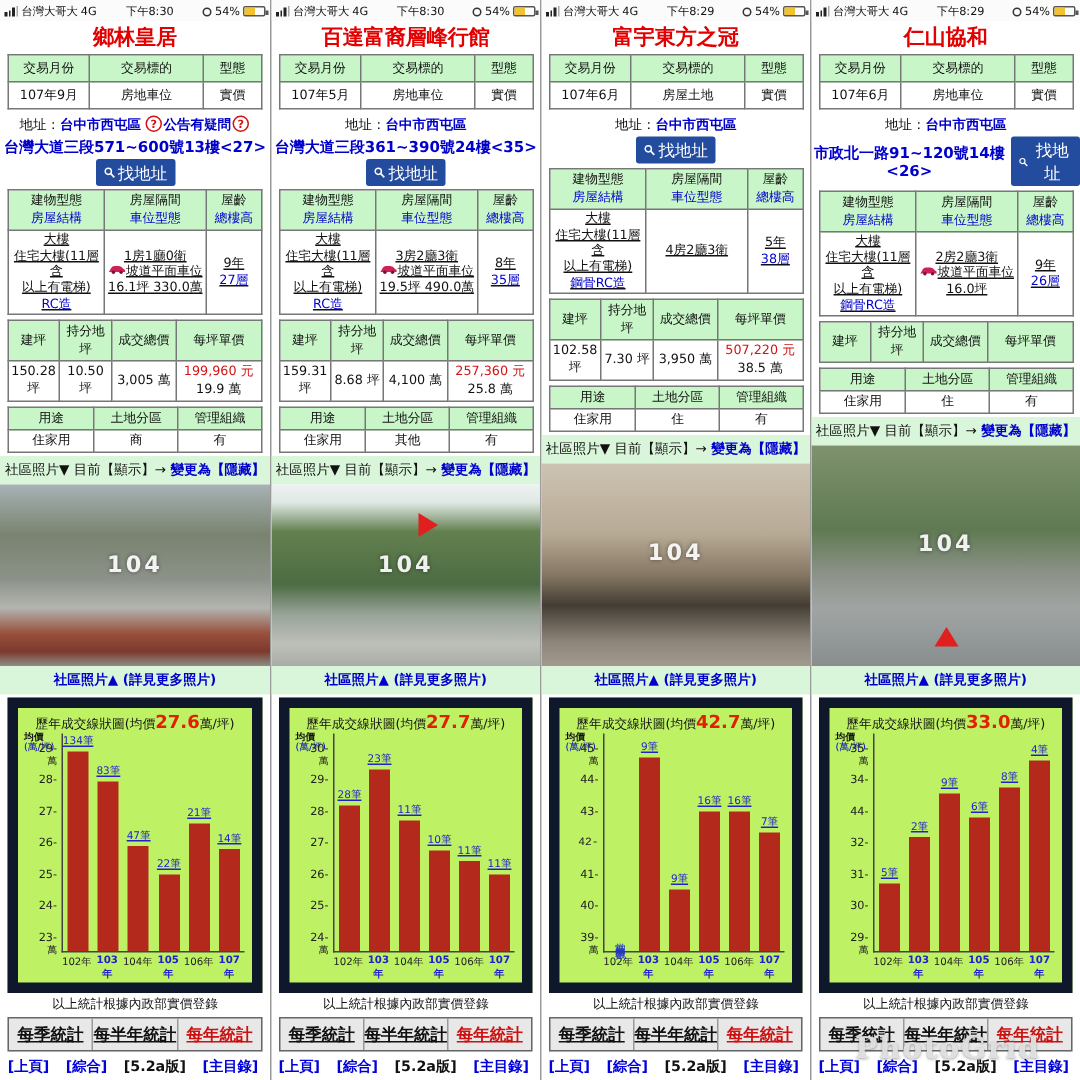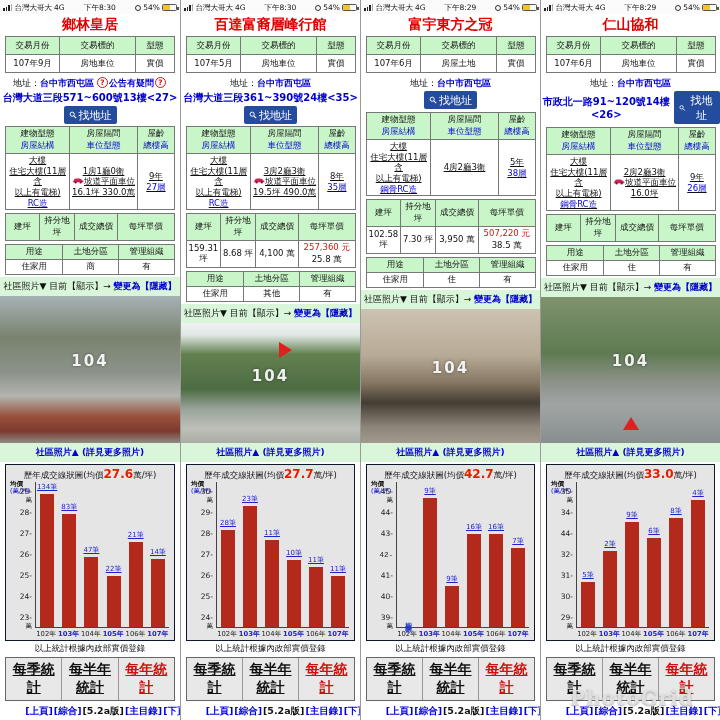--- a/index.html
+++ b/index.html
@@ -45,44 +45,44 @@
   
   .photo{flex:1;min-height:80px;position:relative;overflow:hidden;background:#889;}
   .photo .ov{position:absolute;top:44%;left:50%;transform:translate(-50%,-50%);color:rgba(255,255,255,.92);font-size:15px;letter-spacing:2px;font-weight:bold;text-shadow:0 0 3px rgba(0,0,0,.45);}
   .photo.street1{background:linear-gradient(180deg,#a7b2b5 0%,#79836f 28%,#8c9289 52%,#b2b5af 68%,#99503c 82%,#7c3a2e 92%,#8d8d85 100%);}
   .photo.street2{background:linear-gradient(180deg,#eef2f2 0%,#dfe8e4 10%,#62804f 26%,#4d6c43 55%,#9aa49b 72%,#bcc0b9 88%,#a9ada6 100%);}
   .photo.entrance{background:linear-gradient(180deg,#cdc3b2 0%,#b7aa95 35%,#857763 55%,#443d33 70%,#8d857a 88%,#a29a8e 100%);}
   .photo.street4{background:linear-gradient(180deg,#7e926d 0%,#5f7a52 38%,#8c9288 58%,#a0a5a4 74%,#888d8e 100%);}
   .photo.arrow-right::after{content:"";position:absolute;top:16%;left:55%;border:8px solid transparent;border-left:13px solid #e01f1f;}
   .photo.arrow-up::after{content:"";position:absolute;bottom:9%;left:50%;transform:translateX(-50%);border:8px solid transparent;border-bottom:13px solid #e01f1f;}
   
-  .chart-card{flex:none;margin:2px 5px 1px;border:1px solid #0f172a;background:#e5e5e5;padding:2px 2px 1px;}
+  .chart-card{flex:none;margin:2px 5px 1px;border:7px solid #0f172a;background:#bef264;padding:2px 2px 1px;}
   .chart-title{text-align:center;font-size:8.5px;color:#111;height:15px;line-height:15px;white-space:nowrap;}
   .chart-title .avg{color:#e22000;font-size:12px;font-weight:bold;}
   .plot-outer{position:relative;height:146px;}
   .gutter{position:absolute;left:0;top:0;bottom:0;width:27px;}
   .ylab{position:absolute;left:2px;top:-1px;font-size:6.5px;line-height:1.15;color:#111;font-weight:bold;}
   .ylab .u{color:#0000cc;font-weight:normal;}
   .tick{position:absolute;right:3px;font-size:7.5px;color:#222;text-align:right;}
   .tick.unit{font-size:6.5px;}
   .plot{position:absolute;left:27px;right:3px;top:0;bottom:0;border-left:1px solid #444;border-bottom:1px solid #444;}
   .bar{position:absolute;bottom:0;width:14px;background:#b32a1d;}
   .count{position:absolute;font-size:7px;color:#2222cc;text-decoration:underline;white-space:nowrap;transform:translateX(-50%);}
   .nodata{position:absolute;bottom:6px;writing-mode:vertical-rl;text-orientation:upright;font-size:7px;color:#2233cc;letter-spacing:1px;}
   .xrow{display:flex;margin:0 3px 0 27px;}
   .xlab{flex:1;text-align:center;font-size:6.8px;color:#222;padding-top:1px;}
   .xlab.alt{color:#2222cc;font-weight:bold;}
   .footnote{flex:none;font-size:8.5px;text-align:center;color:#111;padding:1px 0;}
   
   .stats{flex:none;display:flex;margin:1px 5px;border:1px solid #666;background:#e8e8e8;}
-  .stat{flex:1;text-align:center;font-size:14px;font-weight:bold;text-decoration:underline;padding:3px 0;border-right:1px solid #999;color:#111;cursor:pointer;}
+  .stat{flex:1;text-align:center;font-size:11px;font-weight:bold;text-decoration:underline;padding:3px 0;border-right:1px solid #999;color:#111;cursor:pointer;}
   .stat:last-child{border-right:none;}
   .stat.active{color:#cc1111;}
   
-  .nav{flex:none;display:flex;justify-content:center;gap:1px;font-size:9.5px;font-weight:bold;padding:3px 0 2px;margin-left:36px;}
+  .nav{flex:none;display:flex;justify-content:center;gap:11px;font-size:9.5px;font-weight:bold;padding:3px 0 2px;margin-left:36px;}
   .nav span{color:#0000dd;cursor:pointer;white-space:nowrap;}
   .nav span.black{color:#111;}
   .watermark{position:absolute;left:570px;top:686px;font-size:20px;font-family:"DejaVu Serif",serif;font-weight:bold;color:rgba(225,225,225,.95);letter-spacing:1px;text-shadow:0 1px 2px rgba(90,90,90,.55);pointer-events:none;}
 </style>
 </head>
 <body>
 
 <div id="columns-root">
   <div class="col">
     <div class="statusbar">
@@ -172,20 +172,26 @@
           <col style="width:21%">
           <col style="width:25%">
           <col style="width:34%">
         </colgroup>
       <tbody>
           <tr>
         <th>建坪</th>
         <th>持分地坪</th>
         <th>成交總價</th>
         <th>每坪單價</th>
+      </tr>
+      <tr>
+        <td>150.28 坪</td>
+        <td>10.50 坪</td>
+        <td class="redv">3,005 萬</td>
+        <td><span class="redv">199,960 元</span><br><span>19.9 萬</span></td>
       </tr>
     </tbody>
       </table>
     <table class="tbl">
       <colgroup>
           <col style="width:34%">
           <col style="width:33%">
           <col style="width:33%">
         </colgroup>
       <tbody>

